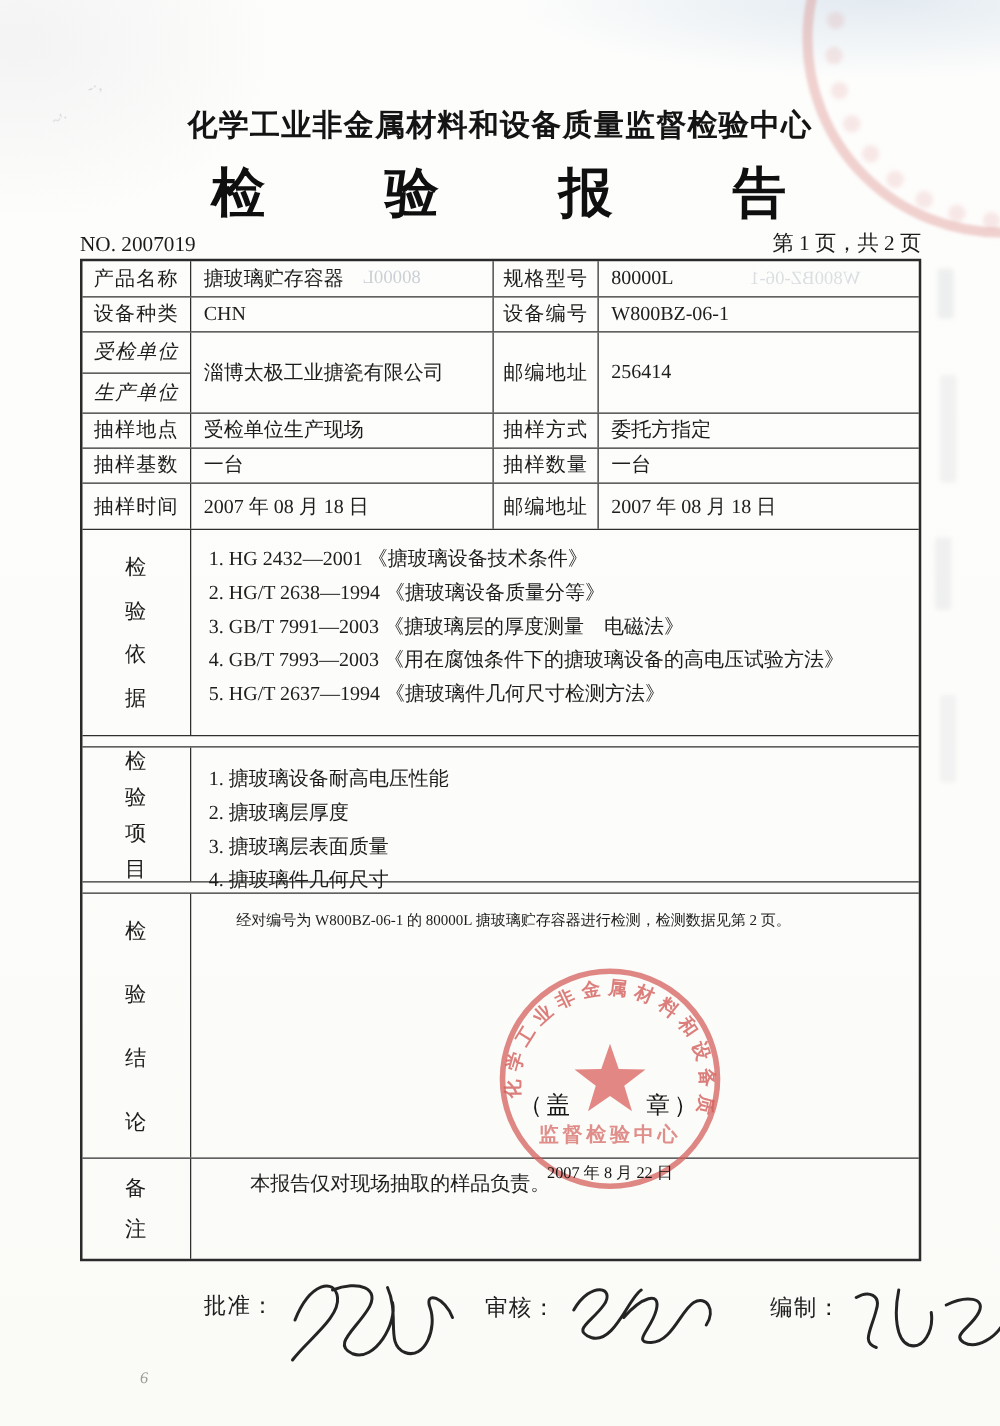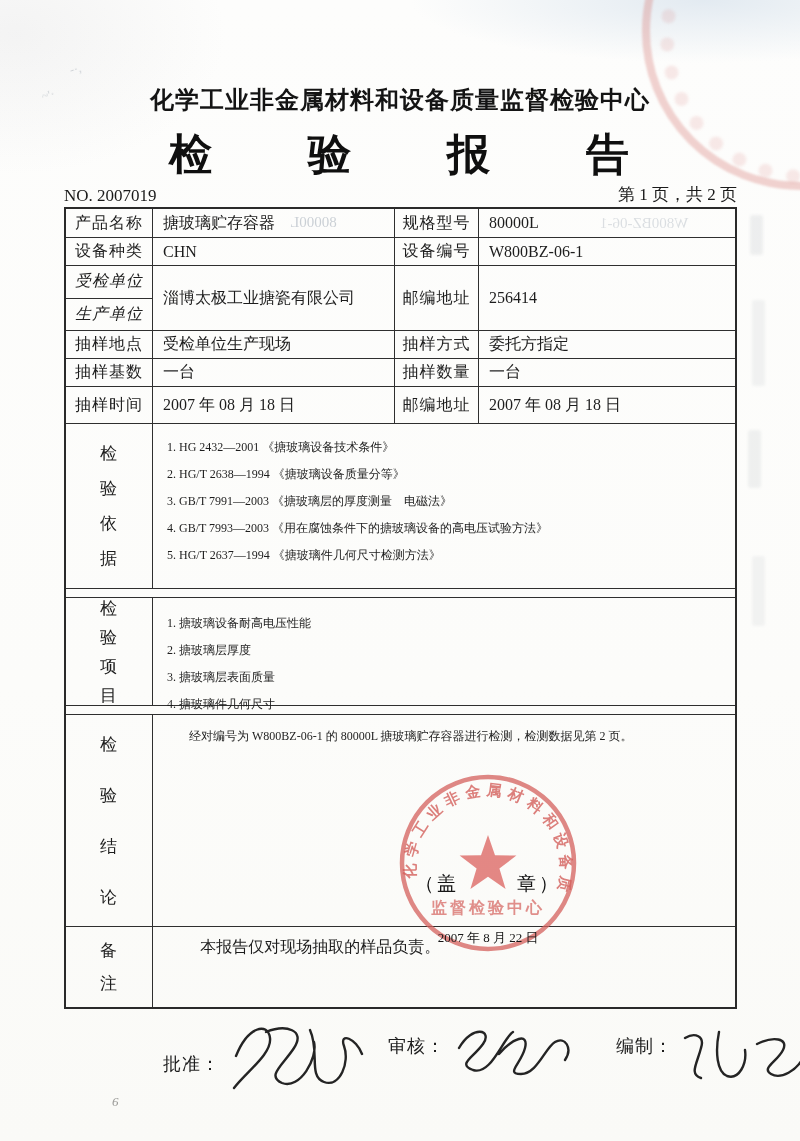--- a/index.html
+++ b/index.html
@@ -54,21 +54,21 @@
   .sec{display:flex;border-top:1px solid #2f2f2f;box-sizing:border-box;}
   .sec-label{
     width:87px;box-sizing:border-box;border-right:1px solid #2f2f2f;
     display:flex;flex-direction:column;align-items:center;justify-content:center;
     font-size:17px;letter-spacing:1px;
   }
   .sec-content{flex:1;position:relative;box-sizing:border-box;}
   .spacer{height:8px;border-top:1px solid #2f2f2f;}
   .g12>span{margin:6px 0;} .g4>span{margin:3px 0;} .g26>span{margin:14px 0;} .g6>span{margin:5px 0;}
   .sec-basis{height:165px;} .sec-items{height:108px;} .sec-concl{height:212px;} .sec-remark{height:81px;}
-  .list{padding:10px 8px 0 14px;line-height:27px;font-size:12px;}
+  .list{padding:10px 8px 0 14px;line-height:27px;font-size:16px;}
   .list div{white-space:nowrap;}
   .items-list{padding-top:12px;}
   .concl-text{padding:8px 26px 0 12px;text-indent:2em;line-height:27px;font-size:12px;}
   .remark-text{padding:10px 20px 0 12px;text-indent:2.2em;font-size:16px;}
   
   .seal-wrap{position:absolute;left:243px;top:56px;width:184px;height:184px;}
   .seal-svg{position:absolute;left:0;top:0;filter:blur(.4px);}
   .seal-caption{
     position:absolute;left:0;top:100px;width:184px;display:flex;justify-content:center;gap:58px;
     font-size:19px;color:#161616;letter-spacing:3px;
@@ -248,21 +248,21 @@
         <span>注</span>
       </div>
       <div class="sec-content">
         <div class="remark-text">本报告仅对现场抽取的样品负责。</div>
       </div>
     </div>
 
   </div>
 
   <div class="sign-row">
-    <div class="sig-group" style="left:163px;top:0;align-items:center;">
+    <div class="sig-group" style="left:163px;top:0;">
       <span class="sig-label">批准：</span>
       <svg class="sig-svg" width="150" height="78" viewBox="0 0 150 78">
         <path d="M14,38 C26,8 46,4 48,20 C50,36 24,54 12,70 M44,14 C64,6 84,12 72,30 C61,47 44,58 60,65 C78,72 96,40 92,24 M88,12 C98,34 86,58 102,64 C118,70 128,44 122,28 C117,14 134,20 140,36" fill="none" stroke="#242424" stroke-width="2.4" stroke-linecap="round"></path>
       </svg>
     </div>
     <div class="sig-group" style="left:388px;top:2px;justify-content:space-between;">
       <span class="sig-label">审核：</span>
       <svg class="sig-svg" width="140" height="70" viewBox="0 0 140 70">
         <path d="M12,28 C26,4 46,10 36,24 C26,38 10,44 26,50 C44,56 56,18 66,12 M52,34 C66,18 82,12 78,28 C74,44 58,54 74,54 C90,54 98,28 108,22 C118,16 126,28 118,40" fill="none" stroke="#242424" stroke-width="2.4" stroke-linecap="round"></path>
       </svg>

